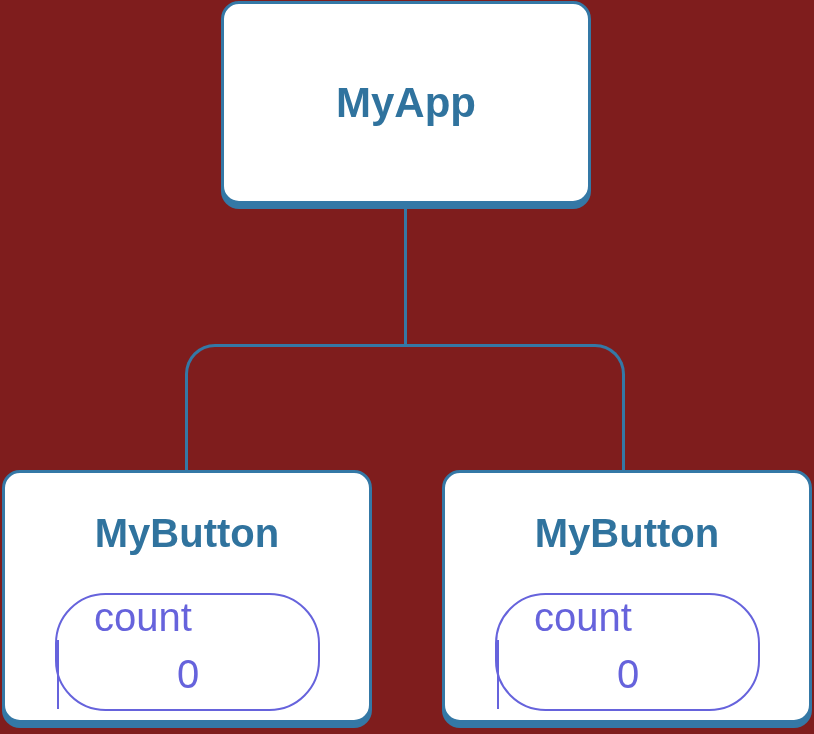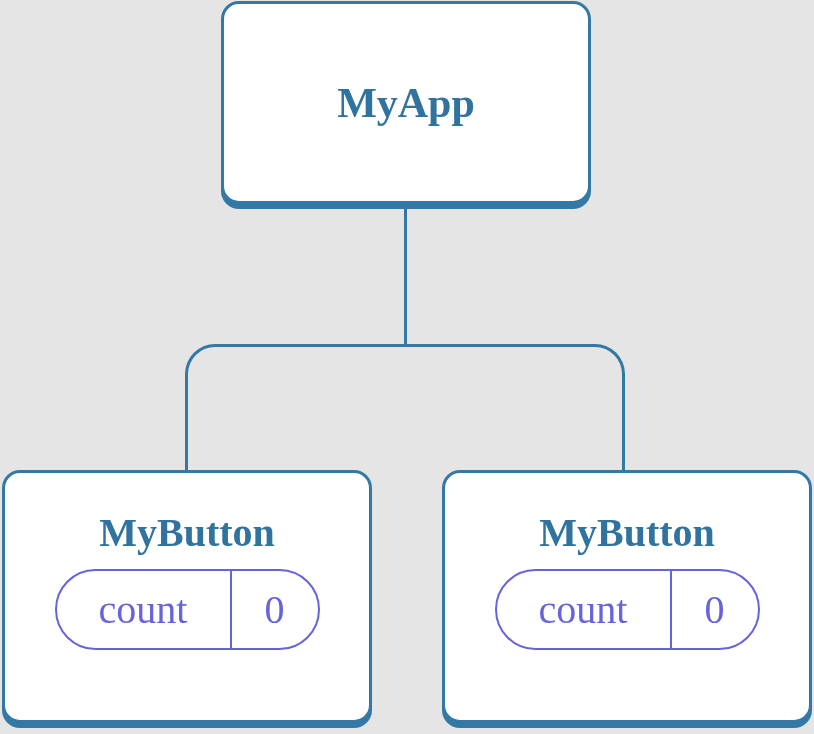--- a/index.html
+++ b/index.html
@@ -2,22 +2,22 @@
 <html><head>
 <meta charset="utf-8">
 <style>
   * { margin: 0; padding: 0; box-sizing: border-box; }
   body { background: #4C6A75; }
 
   .stage {
     position: relative;
     width: 814px;
     height: 734px;
-    background: #e5e5e5;
-    font-family: Liberation Serif, serif;
+    background: #7f1d1d;
+    font-family: Liberation Sans, sans-serif;
     overflow: hidden;
   }
 
   .node {
     position: absolute;
     background: #ffffff;
     border: 3px solid #3478A6;
     border-radius: 18px;
     box-shadow: 0 5px 0 0 #3478A6;
   }
@@ -72,29 +72,30 @@
   .child-label {
     margin-top: 36px;
     color: #30739E;
     font-size: 40px;
     font-weight: 700;
     line-height: 48px;
     text-align: right;
   }
 
   .state-pill {
-    margin-top: 12px;
+    margin-top: 36px;
     width: 265px;
-    height: 81px;
+    height: 118px;
     border: 2px solid #6663DC;
     border-radius: 50.5px;
     display: flex;
     color: #6663DC;
     font-size: 40px;
     background: #ffffff;
+    flex-direction: column;
   }
 
   .state-key {
     width: 173px;
     display: flex;
     align-items: center;
     justify-content: center;
   }
 
   .state-value {

